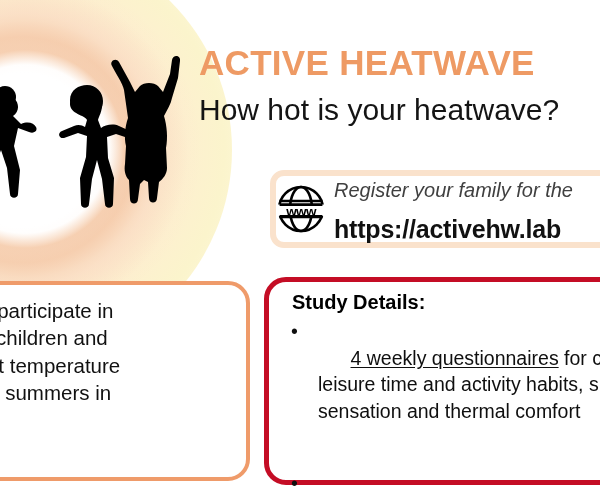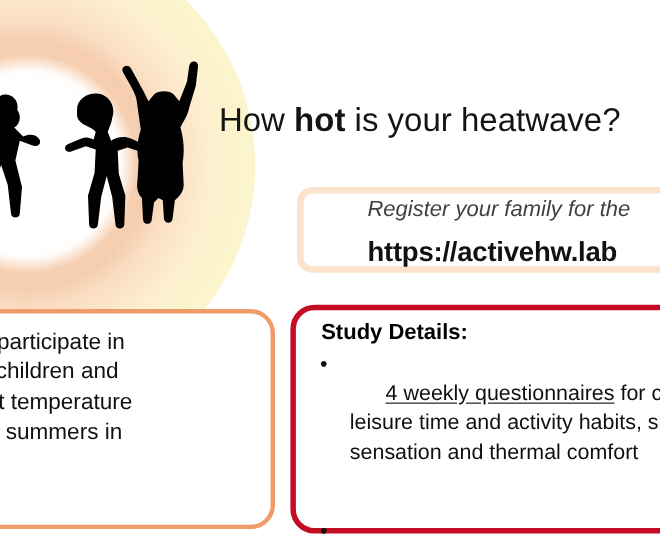--- a/index.html
+++ b/index.html
@@ -85,21 +85,21 @@
   .subtitle {
     position: absolute;
     left: 199px;
     top: 93px;
     font-size: 30px;
     color: #141414;
     white-space: nowrap;
     line-height: 1.1;
     font-weight: normal;
   }
-  .subtitle b { font-weight: bold; margin-top: 38px; }
+  .subtitle b { font-weight: normal; margin-top: 38px; }
 
   
   .url-card {
     position: absolute;
     left: 270px;
     top: 170px;
     width: 360px;
     height: 78px;
     box-sizing: border-box;
     border: 6px solid #fae2cc;
@@ -240,23 +240,38 @@
                  L189 54 L196 36 L198 22 C199 16 207 17 206 23 L204 40 L198 60
                  C197 66 193 72 190 78 C193 88 194 100 192 110
                  L193 130 C193 136 189 141 185 144 L183 160 C183 166 175 166 175 160
                  L174 144 L170 142 L166 146 L164 161 C164 167 156 167 156 161
                  L155 142 C151 138 150 132 151 126 Z"></path>
         <circle cx="175" cy="66" r="13"></circle>
       </g>
     </svg>
   </div>
 
+  <div class="title">ACTIVE HEATWAVE</div>
   <div class="subtitle"><span>How </span><b>hot</b><span> is your heatwave?</span></div>
 
   <div class="url-card"></div>
+  <div class="globe">
+    <svg viewBox="0 0 54 54" xmlns="http://www.w3.org/2000/svg" aria-hidden="true">
+      <g stroke="#000000" fill="none" stroke-width="2.6">
+        <circle cx="27" cy="27" r="22"></circle>
+        <ellipse cx="27" cy="27" rx="11" ry="22"></ellipse>
+        <path d="M5.6 19 H48.4 M5.6 35 H48.4"></path>
+      </g>
+      <rect x="3" y="22.5" width="48" height="11.5" fill="#ffffff"></rect>
+      <g stroke="#000000" fill="none" stroke-width="2.6">
+        <path d="M5.6 22.6 H48.4 M5.6 34.4 H48.4"></path>
+      </g>
+      <text x="27" y="33.6" font-family="'Liberation Sans', sans-serif" font-size="13.5" font-weight="bold" text-anchor="middle" fill="#000000" letter-spacing="-0.6">www</text>
+    </svg>
+  </div>
   <div class="register-line">Register your family for the</div>
   <div class="url-line">https://activehw.lab</div>
 
   <div class="orange-box"></div>
   <div class="orange-text">nvited to participate in
 ting how children and
 e ambient temperature
 ghout the summers in
 lovenia</div>
 

